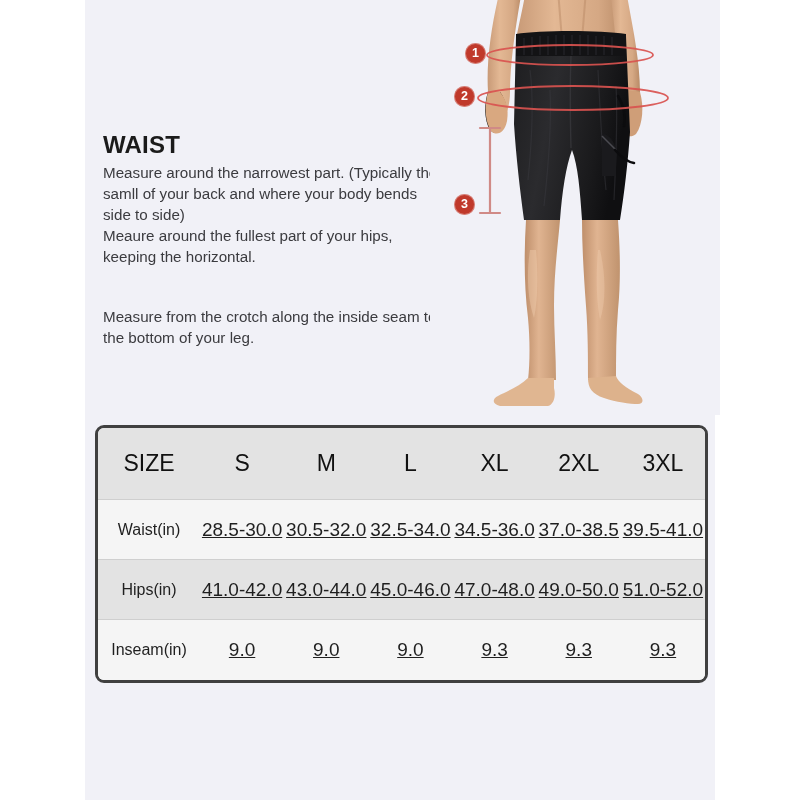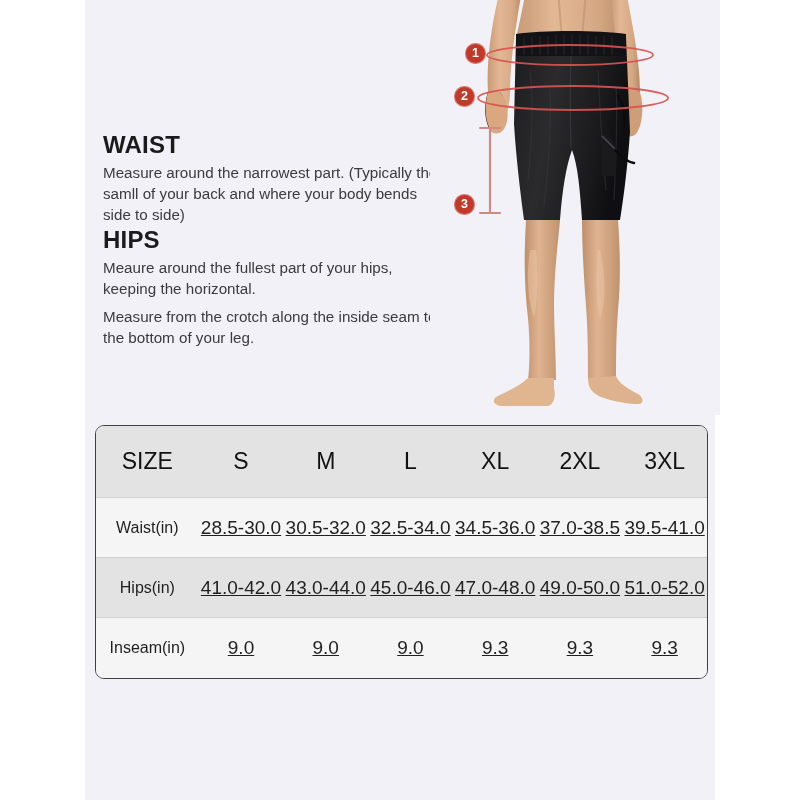--- a/index.html
+++ b/index.html
@@ -103,21 +103,21 @@
   #marker-3 { left: 454px; top: 194px; }
 
   
   #size-table {
     position: absolute;
     left: 95px;
     top: 425px;
     width: 613px;
     border-radius: 9px;
     overflow: hidden;
-    border: 1px solid #404040;
+    border: 3px solid #404040;
     box-sizing: border-box;
   }
   .trow {
     display: flex;
     align-items: center;
     box-sizing: border-box;
     border-bottom: 1px solid #cfcfcf;
   }
   .trow:last-child { border-bottom: none; }
   .trow.shade-dark  { background: #e3e3e3; }
@@ -148,21 +148,20 @@
 <div id="page">
   <div id="content-panel"></div>
 
 
   <div class="instr-block" id="block-waist">
     <p class="instr-title">WAIST</p>
     <p class="instr-body">Measure around the narrowest part. (Typically the samll of your back and where your body bends side to side)</p>
   </div>
 
   <div class="instr-block" id="block-hips">
-    <p class="instr-title">HIPS</p>
     <p class="instr-body">Meaure around the fullest part of your hips, keeping the horizontal.</p>
   </div>
 
   <div class="instr-block" id="block-inseam">
     <p class="instr-body">Measure from the crotch along the inside seam to the bottom of your leg.</p>
   </div>
 
   <div id="model">
     <svg width="290" height="415" viewBox="0 0 290 415" xmlns="http://www.w3.org/2000/svg">
       <defs>

